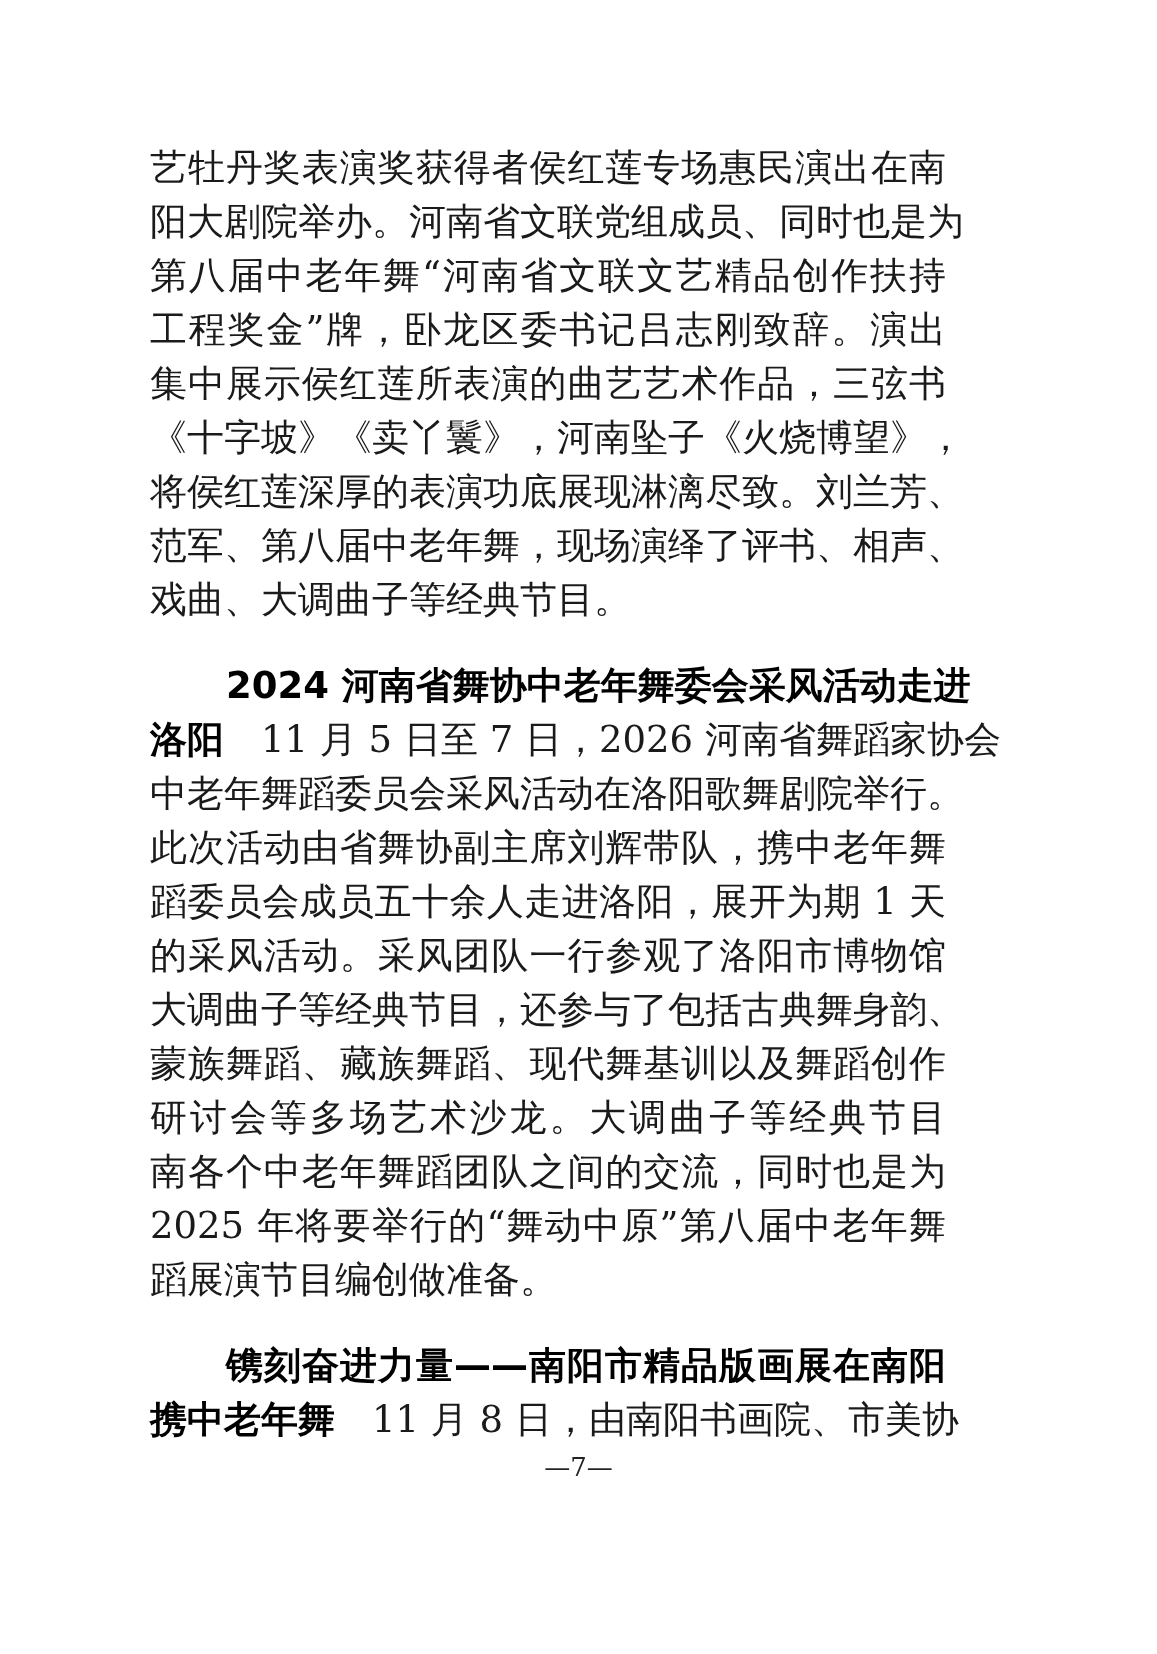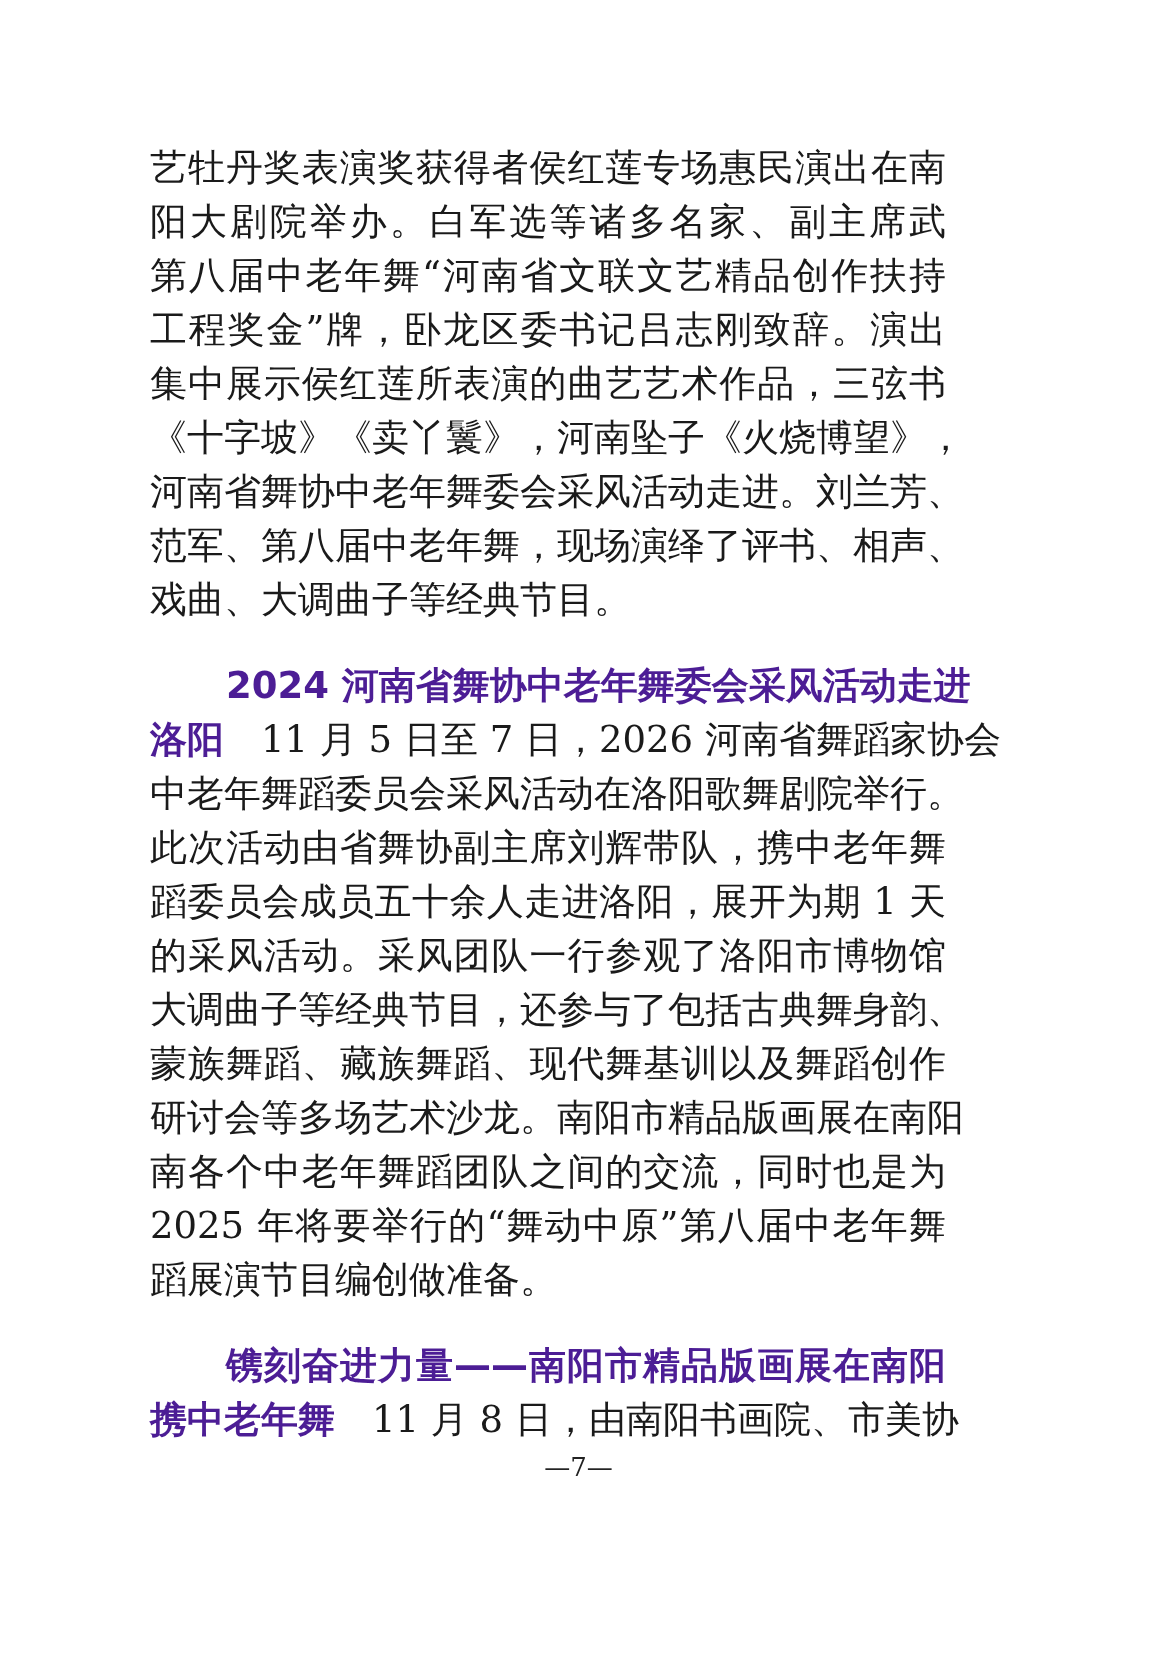--- a/index.html
+++ b/index.html
@@ -7,52 +7,52 @@
   .page { position: absolute; left: 0; top: 0; width: 1157px; height: 1654px; background: #fff; border-radius: 18px; }
   .col { position: absolute; left: 150px; width: 796px; }
   .line {
     position: absolute; left: 0; width: 796px; height: 54px; line-height: 54px;
     font-family: "DejaVu Serif", "Liberation Serif", serif;
     font-size: 37px; color: #1a1a1a; white-space: nowrap;
     text-align: justify; text-align-last: justify;
     letter-spacing: 0px;
   }
   .line.last { text-align-last: left; }
-  .bold { font-family: "DejaVu Sans", "Liberation Sans", sans-serif; font-weight: bold; color: #4c1d95; }
+  .bold { font-family: "DejaVu Sans", "Liberation Sans", sans-serif; font-weight: bold; color: #000000; }
   .indent { padding-left: 76px; box-sizing: border-box; }
   .pagenum {
     position: absolute; left: 0; width: 1157px; top: 1452px; text-align: center;
     font-family: "DejaVu Serif", "Liberation Serif", serif; font-size: 26px; color: #222;
   }
 </style>
 </head>
 <body>
 
 <div class="page">
   <div class="col">
 
     <div class="line" style="top:141px">艺牡丹奖表演奖获得者侯红莲专场惠民演出在南</div>
-    <div class="line" style="top:195px">阳大剧院举办。白军选等诸多名家、副主席武</div>
+    <div class="line" style="top:195px">阳大剧院举办。河南省文联党组成员、同时也是为</div>
     <div class="line" style="top:249px">第八届中老年舞“河南省文联文艺精品创作扶持</div>
     <div class="line" style="top:303px">工程奖金”牌，卧龙区委书记吕志刚致辞。演出</div>
     <div class="line" style="top:357px">集中展示侯红莲所表演的曲艺艺术作品，三弦书</div>
     <div class="line" style="top:411px">《十字坡》《卖丫鬟》，河南坠子《火烧博望》，</div>
-    <div class="line" style="top:465px">河南省舞协中老年舞委会采风活动走进。刘兰芳、</div>
+    <div class="line" style="top:465px">将侯红莲深厚的表演功底展现淋漓尽致。刘兰芳、</div>
     <div class="line" style="top:519px">范军、第八届中老年舞，现场演绎了评书、相声、</div>
     <div class="line last" style="top:573px">戏曲、大调曲子等经典节目。</div>
 
     <div class="line bold indent" style="top:659px">2024 河南省舞协中老年舞委会采风活动走进</div>
     <div class="line" style="top:713px"><span class="bold">洛阳</span><span>　11 月 5 日至 7 日，2026 河南省舞蹈家协会</span></div>
     <div class="line" style="top:767px">中老年舞蹈委员会采风活动在洛阳歌舞剧院举行。</div>
     <div class="line" style="top:821px">此次活动由省舞协副主席刘辉带队，携中老年舞</div>
     <div class="line" style="top:875px">蹈委员会成员五十余人走进洛阳，展开为期 1 天</div>
     <div class="line" style="top:929px">的采风活动。采风团队一行参观了洛阳市博物馆</div>
     <div class="line" style="top:983px">大调曲子等经典节目，还参与了包括古典舞身韵、</div>
     <div class="line" style="top:1037px">蒙族舞蹈、藏族舞蹈、现代舞基训以及舞蹈创作</div>
-    <div class="line" style="top:1091px">研讨会等多场艺术沙龙。南阳市精品版画展在南阳</div>
+    <div class="line" style="top:1091px">研讨会等多场艺术沙龙。大调曲子等经典节目</div>
     <div class="line" style="top:1145px">南各个中老年舞蹈团队之间的交流，同时也是为</div>
     <div class="line" style="top:1199px">2025 年将要举行的“舞动中原”第八届中老年舞</div>
     <div class="line last" style="top:1253px">蹈展演节目编创做准备。</div>
 
     <div class="line bold indent" style="top:1339px">镌刻奋进力量——南阳市精品版画展在南阳</div>
     <div class="line" style="top:1393px"><span class="bold">携中老年舞</span><span>　11 月 8 日，由南阳书画院、市美协</span></div>
   </div>
 
   <div class="pagenum">—7—</div>
 </div>

